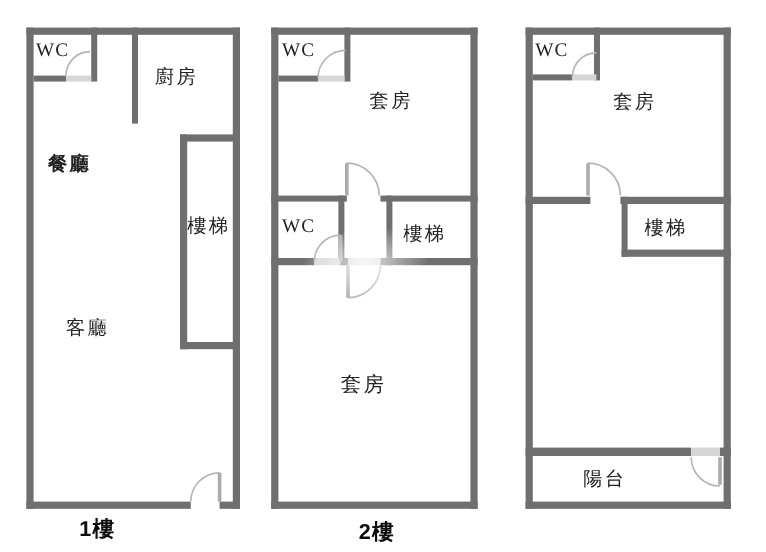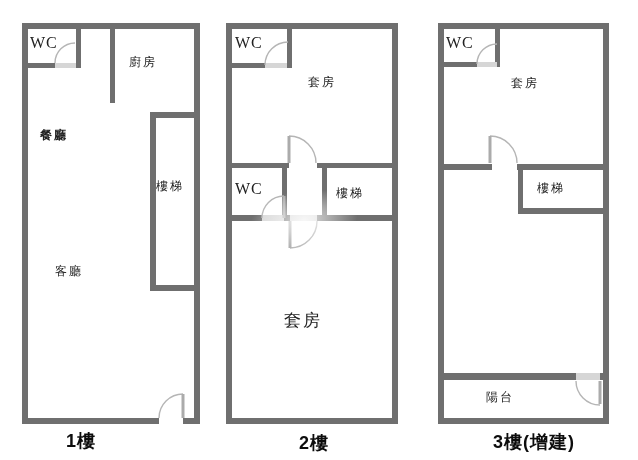--- a/index.html
+++ b/index.html
@@ -1,21 +1,21 @@
 <!DOCTYPE html>
 <html><head>
 <meta charset="utf-8">
 <style>
   html,body{margin:0;padding:0;background:#ffffff;}
   #canvas{position:relative;width:638px;height:460px;background:#ffffff;overflow:hidden;
           font-family:"Liberation Serif", serif;}
   .floor{position:absolute;top:23px;height:401px;}
   .wall{position:absolute;background:#6f6f6f;}
   .threshold{position:absolute;background:#d6d6d6;}
-  .room-label{position:absolute;color:#222222;font-size:12px;letter-spacing:2px;white-space:nowrap;}
+  .room-label{position:absolute;color:#222222;font-size:16px;letter-spacing:2px;white-space:nowrap;}
   .wc-label{position:absolute;color:#222222;font-size:16px;letter-spacing:1px;white-space:nowrap;}
   .suite-big{font-size:17px;}
   .floor-caption{position:absolute;color:#0d0d0d;font-family:"Liberation Sans",sans-serif;
                  font-weight:700;font-size:18px;letter-spacing:1px;white-space:nowrap;}
   #door-layer{position:absolute;left:0;top:0;width:638px;height:460px;pointer-events:none;}
   #watermark{position:absolute;left:250px;top:190px;width:108px;height:60px;border-radius:14px;
              background:radial-gradient(closest-side, rgba(255,255,255,0.8), rgba(255,255,255,0));
              transform:rotate(-8deg);}
 </style>
 </head>
@@ -123,15 +123,14 @@
     <path d="M 490 136 A 27 27 0 0 1 517 163" fill="none" stroke-width="1.4" stroke="#b5b5b5"></path>
     <path d="M 490 136 L 490 163" fill="none" stroke-width="3" stroke="#ababab"></path>
     <path d="M 576 381 A 24 24 0 0 0 600 405" fill="none" stroke-width="1.4" stroke="#b5b5b5"></path>
     <path d="M 600 381 L 600 404" fill="none" stroke-width="3" stroke="#ababab"></path>
   </svg>
 
   <div id="watermark"></div>
 
   <div class="floor-caption" style="left:66px;top:429px;">1樓</div>
   <div class="floor-caption" style="left:299px;top:431px;">2樓</div>
-  <div class="floor-caption" style="left:493px;top:430px;">3樓(增建)</div>
 
 </div>
 
 </body></html>

